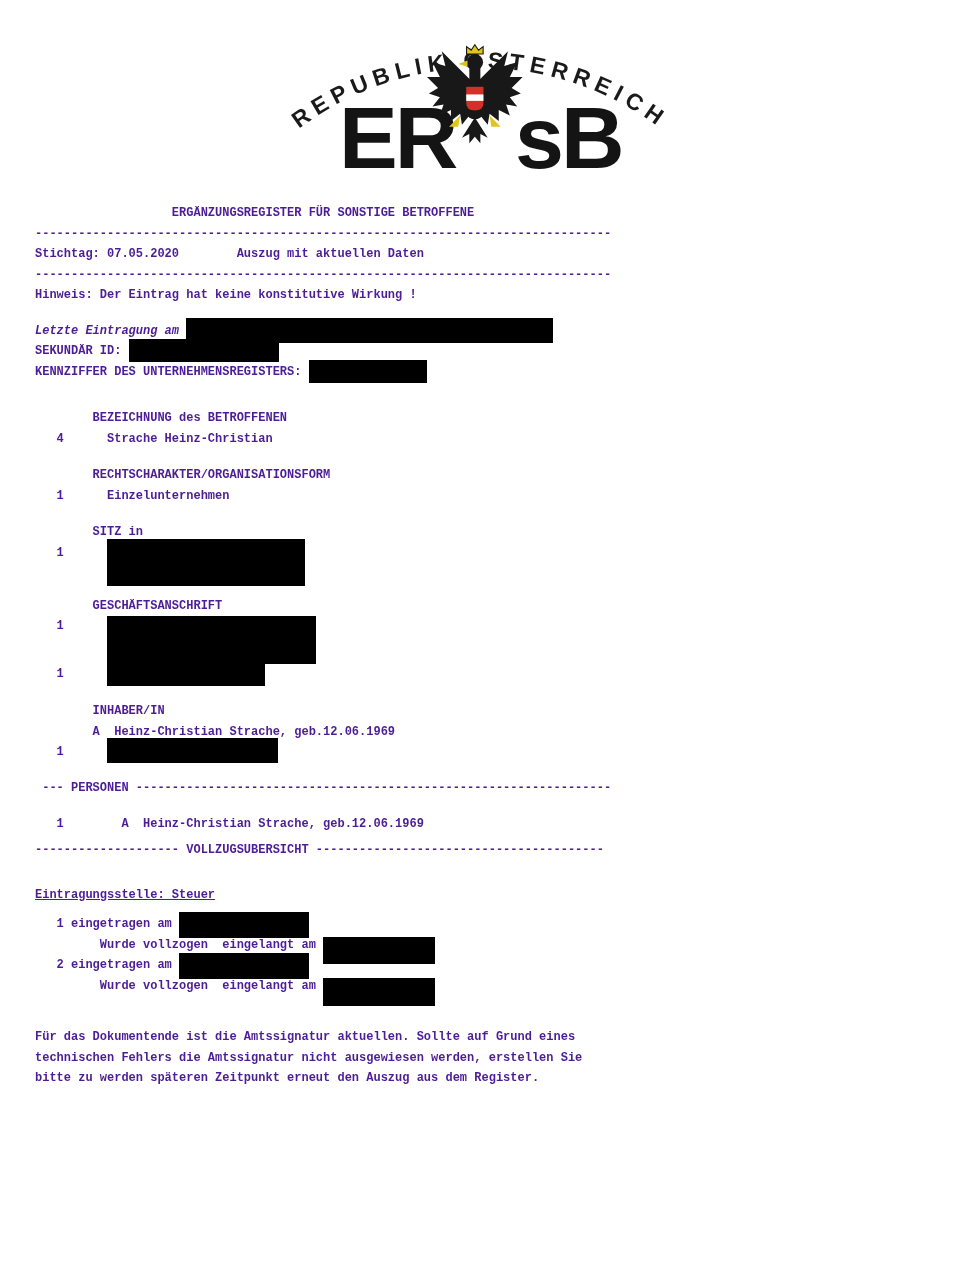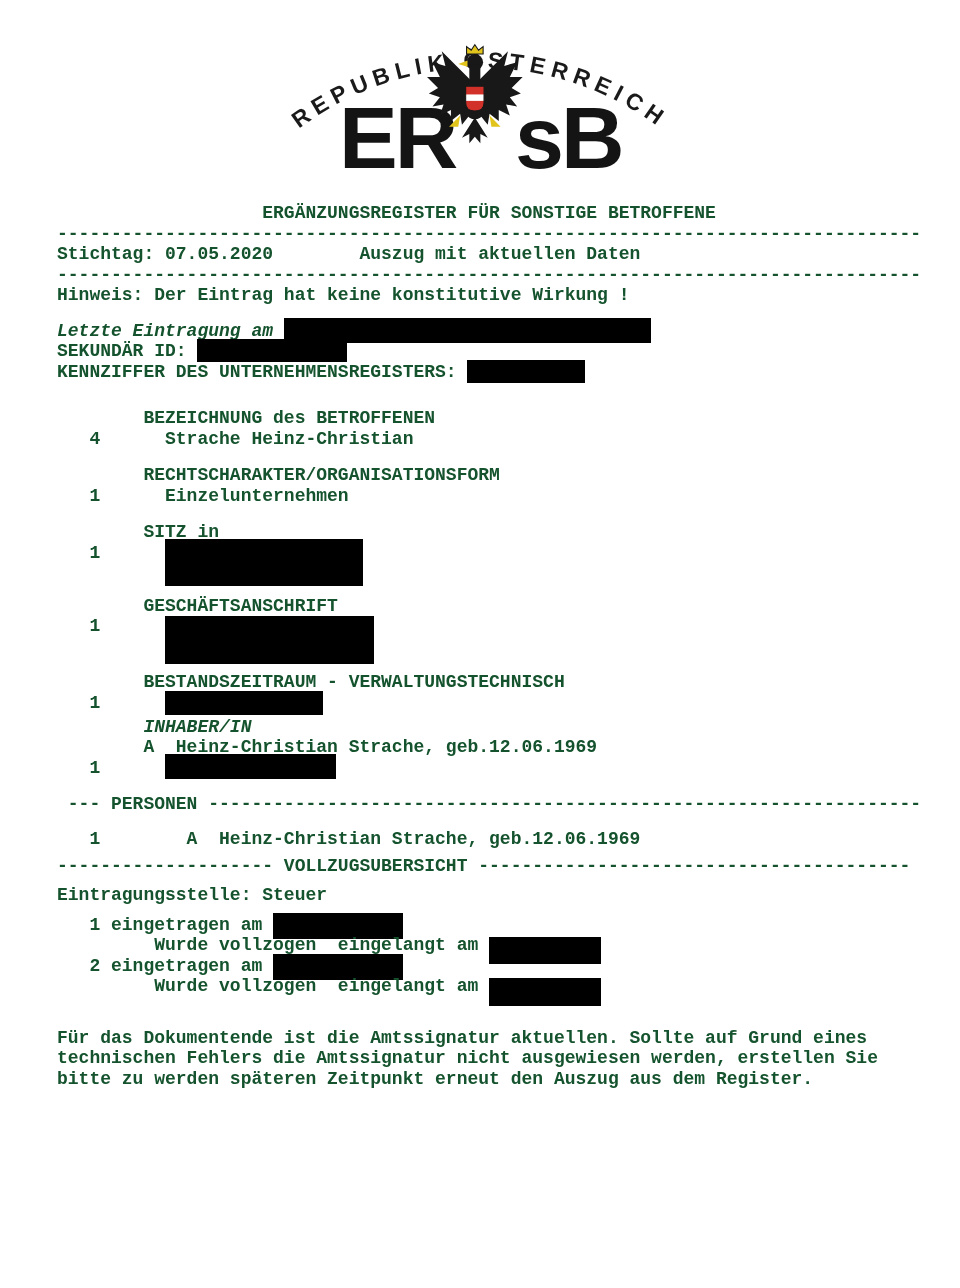--- a/index.html
+++ b/index.html
@@ -10,22 +10,22 @@
     overflow:hidden;
   }
   .page {
     position:relative; width:960px; height:1288px;
     background:#ffffff; overflow:hidden;
   }
   .logo-wrap {
     width:430px; margin:8px auto 0;
   }
   .doc {
-    padding-left:57px; padding-top:2px;
-    font-size:18px; font-weight:bold; color:#14532d;
+    padding-left:35px; padding-top:2px;
+    font-size:12px; font-weight:bold; color:#4c1d95;
   }
   .line {
     white-space:pre; line-height:20.5px; min-height:20.5px;
     position:relative;
   }
   .redact {
     display:inline-block; background:#000000;
     vertical-align:top; position:relative;
   }
   svg text { font-family:"Liberation Sans", sans-serif; }
@@ -78,29 +78,28 @@
       <div class="line">SEKUNDÄR ID: <span class="redact" style="width: 150px; height: 23px; margin-bottom: -2.5px; top: -2px;"></span></div>
       <div class="line">KENNZIFFER DES UNTERNEHMENSREGISTERS: <span class="redact" style="width: 118px; height: 23px; margin-bottom: -2.5px; top: -2px;"></span></div>
       <div class="line" style="margin-top: 26px;">        BEZEICHNUNG des BETROFFENEN</div>
       <div class="line">   4      Strache Heinz-Christian</div>
       <div class="line" style="margin-top: 16px;">        RECHTSCHARAKTER/ORGANISATIONSFORM</div>
       <div class="line">   1      Einzelunternehmen</div>
       <div class="line" style="margin-top: 16px;">        SITZ in</div>
       <div class="line" style="height: 47px;">   1      <span class="redact" style="width: 198px; height: 47px; margin-bottom: -26.5px; top: -4px;"></span></div>
       <div class="line" style="margin-top: 6px;">        GESCHÄFTSANSCHRIFT</div>
       <div class="line" style="height: 48px;">   1      <span class="redact" style="width: 209px; height: 48px; margin-bottom: -27.5px;"></span></div>
-      <div class="line" style="margin-top: 8px;">        BESTANDSZEITRAUM - VERWALTUNGSTECHNISCH</div>
       <div class="line" style="height: 24px;">   1      <span class="redact" style="width: 158px; height: 24px; margin-bottom: -3.5px; top: -2px;"></span></div>
-      <div class="line" style=" font-style: italic;">        INHABER/IN</div>
+      <div class="line" style="margin-top: 13px;">        INHABER/IN</div>
       <div class="line">        A  Heinz-Christian Strache, geb.12.06.1969</div>
       <div class="line" style="height: 25px;">   1      <span class="redact" style="width: 171px; height: 25px; margin-bottom: -4.5px; top: -4px;"></span></div>
       <div class="line" style="margin-top: 11px;"> --- PERSONEN ------------------------------------------------------------------</div>
       <div class="line" style="margin-top: 15px;">   1        A  Heinz-Christian Strache, geb.12.06.1969</div>
       <div class="line" style="margin-top: 6px;">-------------------- VOLLZUGSUBERSICHT ----------------------------------------</div>
-      <div class="line" style="margin-top: 9px;">Eintragungsstelle: Steuer</div>
+      <div class="line" style="margin-top: 24px; text-decoration: underline;">Eintragungsstelle: Steuer</div>
       <div class="line" style="margin-top: 9px;">   1 eingetragen am <span class="redact" style="width: 130px; height: 26px; margin-bottom: -5.5px; top: -2px;"></span></div>
       <div class="line">         Wurde vollzogen  eingelangt am <span class="redact" style="width: 112px; height: 27px; margin-bottom: -6.5px; top: 2px;"></span></div>
       <div class="line">   2 eingetragen am <span class="redact" style="width: 130px; height: 26px; margin-bottom: -5.5px; top: -2px;"></span></div>
       <div class="line">         Wurde vollzogen  eingelangt am <span class="redact" style="width: 112px; height: 28px; margin-bottom: -7.5px; top: 2px;"></span></div>
       <div class="line" style="margin-top: 31px;">Für das Dokumentende ist die Amtssignatur aktuellen. Sollte auf Grund eines</div>
       <div class="line">technischen Fehlers die Amtssignatur nicht ausgewiesen werden, erstellen Sie</div>
       <div class="line">bitte zu werden späteren Zeitpunkt erneut den Auszug aus dem Register.</div>
     </div>
 
 </div>

